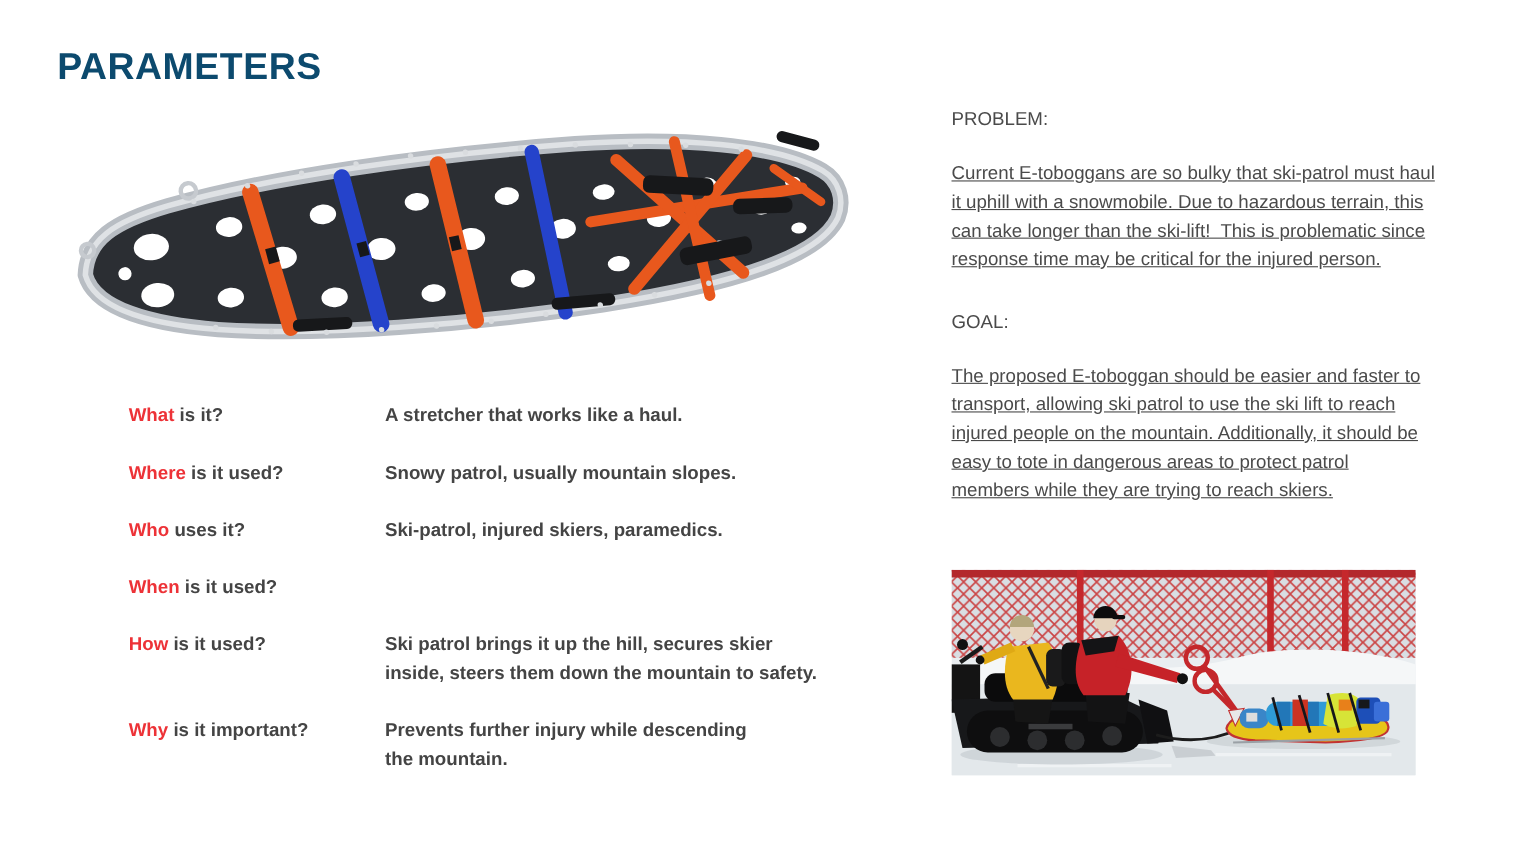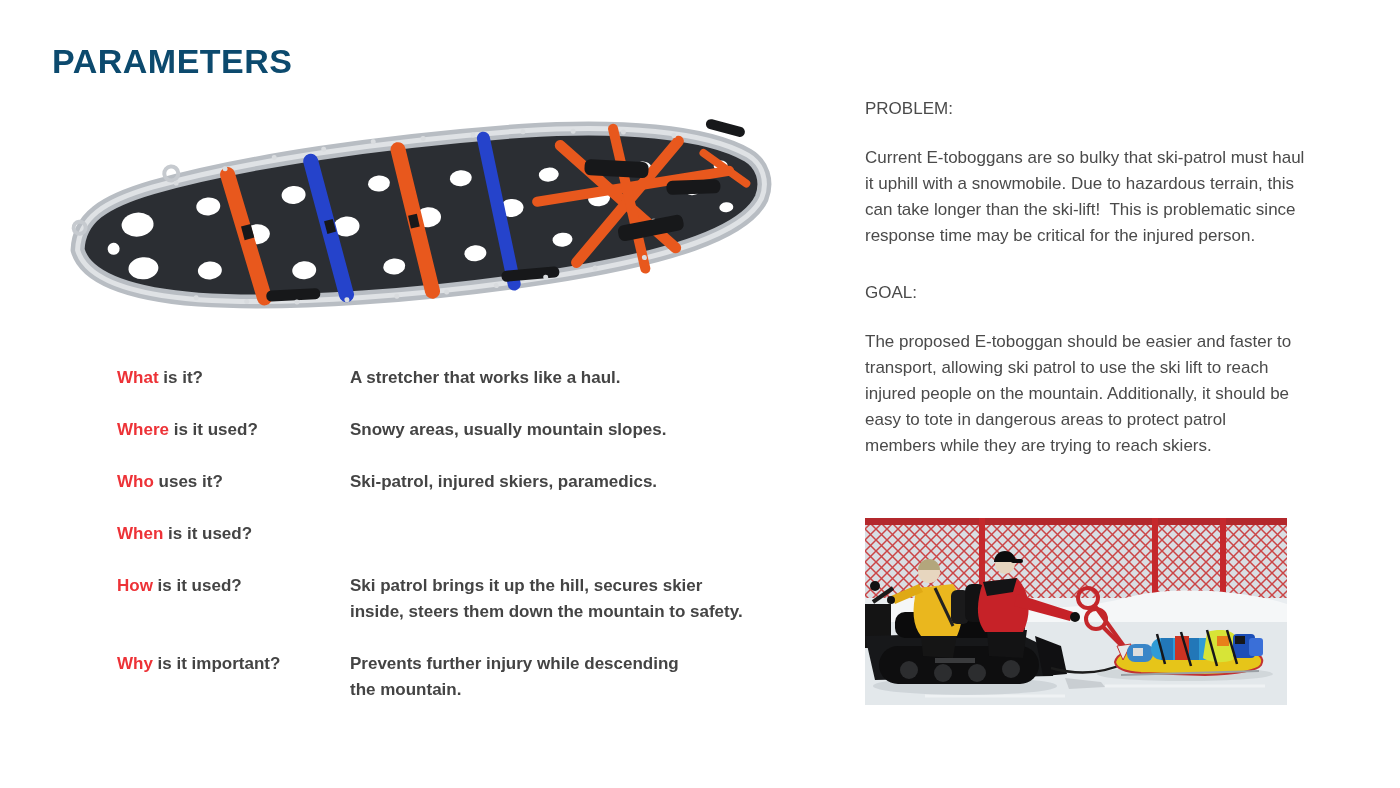--- a/index.html
+++ b/index.html
@@ -18,21 +18,21 @@
   .qa { position: absolute; left: 117px; top: 365px; width: 680px; font-weight: bold; }
   .qa-row { display: flex; margin-bottom: 26px; }
   .qa-q { width: 233px; font-size: 17px; line-height: 26px; color: #444444; }
   .qa-q .hl { color: #ed3237; }
   .qa-q .rest { white-space: pre-wrap; }
   .qa-a { width: 440px; font-size: 17px; line-height: 26px; color: #444444; white-space: pre-wrap; }
 
   
   .right-col { position: absolute; left: 865px; top: 96px; width: 510px; }
   .section-label { font-size: 17px; line-height: 26px; color: #4a4a4a; margin-bottom: 23px; }
-  .section-text { font-size: 17px; line-height: 26px; color: #4a4a4a; white-space: pre-wrap; margin-bottom: 31px; }
+  .section-text { font-size: 17px; line-height: 26px; color: #4a4a4a; white-space: pre-wrap; margin-bottom: 31px; text-decoration: underline; }
 
   
   .photo-wrap { position: absolute; left: 865px; top: 518px; width: 422px; height: 187px; }
   .photo-wrap svg { display: block; }
 </style>
 </head>
 <body>
 
 <div class="page-title">PARAMETERS</div>
 
@@ -127,21 +127,21 @@
   </svg>
 </div>
 
 <div class="qa">
   <div class="qa-row">
     <div class="qa-q"><span class="hl">What</span><span class="rest"> is it?</span></div>
     <div class="qa-a">A stretcher that works like a haul.</div>
   </div>
   <div class="qa-row">
     <div class="qa-q"><span class="hl">Where</span><span class="rest"> is it used?</span></div>
-    <div class="qa-a">Snowy areas, usually mountain slopes.</div>
+    <div class="qa-a">Snowy patrol, usually mountain slopes.</div>
   </div>
   <div class="qa-row">
     <div class="qa-q"><span class="hl">Who</span><span class="rest"> uses it?</span></div>
     <div class="qa-a">Ski-patrol, injured skiers, paramedics.</div>
   </div>
   <div class="qa-row">
     <div class="qa-q"><span class="hl">When</span><span class="rest"> is it used?</span></div>
   </div>
   <div class="qa-row">
     <div class="qa-q"><span class="hl">How</span><span class="rest"> is it used?</span></div>

